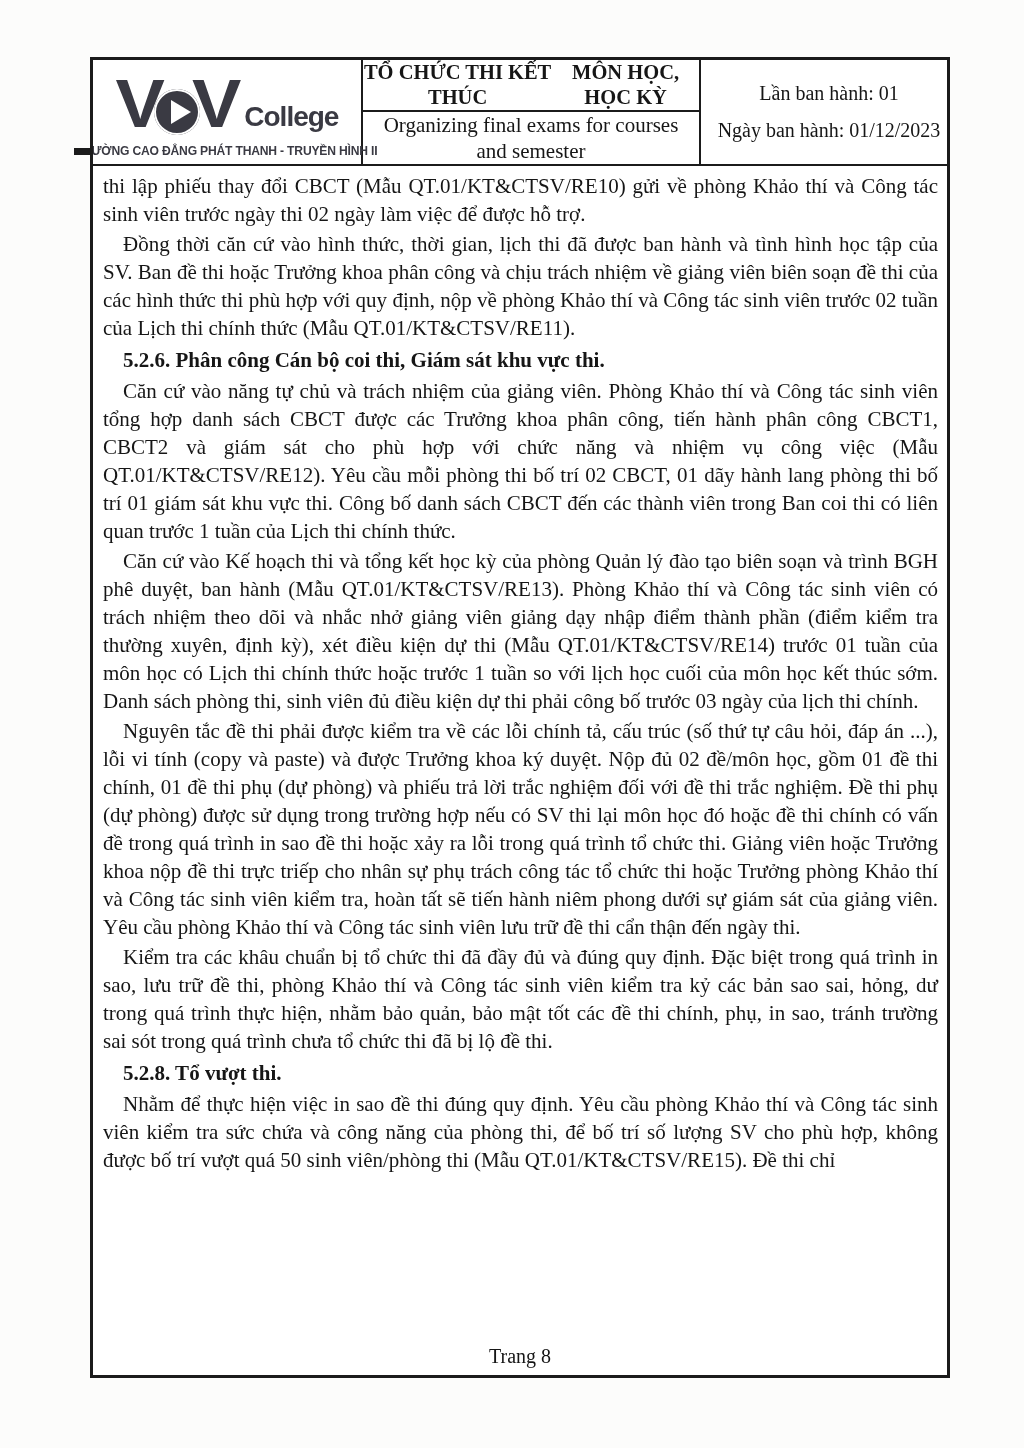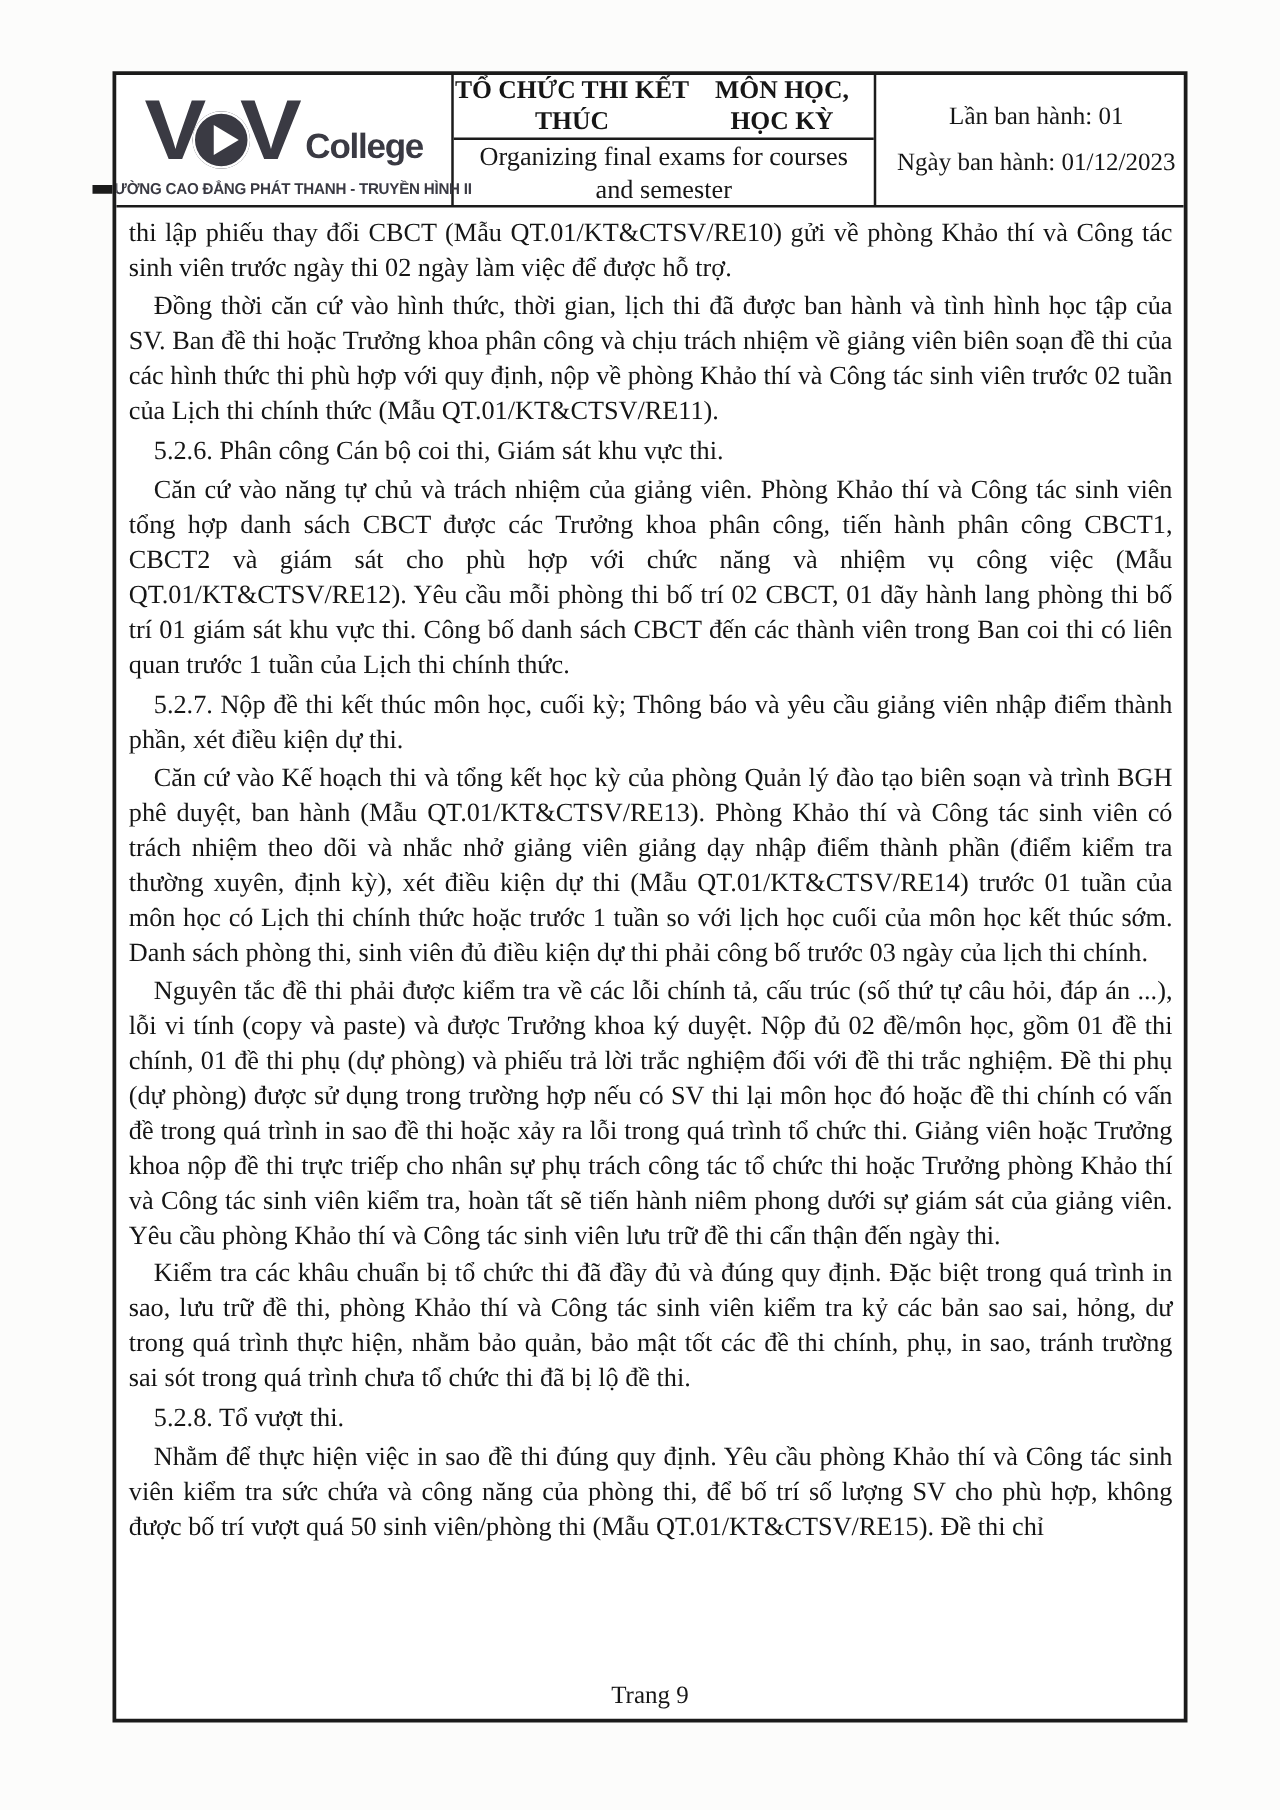--- a/index.html
+++ b/index.html
@@ -68,21 +68,21 @@
     flex:1;display:flex;flex-direction:column;justify-content:center;
     padding-left:10px;font-size:20px;line-height:37px;white-space:nowrap;align-items:center;
   }
   
   .doc-body{
     padding:6px 9px 0 10px;
     font-size:21px;line-height:28px;text-align:justify;
   }
   .doc-body p{margin:0 0 2px 0;}
   .doc-body p.indent{text-indent:20px;}
-  .doc-body p.heading{font-weight:400;text-indent:20px;margin:4px 0 3px 0;}
+  .doc-body p.heading{font-weight:700;text-indent:20px;margin:4px 0 3px 0;}
   .footer{
     position:absolute;left:0;bottom:7px;width:100%;text-align:center;font-size:20px;
   }
 </style>
 </head>
 <body>
 
 <div class="artifact"></div>
 
 <div class="frame">
@@ -114,23 +114,22 @@
       <div>Ngày ban hành: 01/12/2023</div>
     </div>
 
   </div>
 
   <div class="doc-body">
     <p class="cont">thi lập phiếu thay đổi CBCT (Mẫu QT.01/KT&amp;CTSV/RE10) gửi về phòng Khảo thí và Công tác sinh viên trước ngày thi 02 ngày làm việc để được hỗ trợ.</p>
     <p class="indent">Đồng thời căn cứ vào hình thức, thời gian, lịch thi đã được ban hành và tình hình học tập của SV. Ban đề thi hoặc Trưởng khoa phân công và chịu trách nhiệm về giảng viên biên soạn đề thi của các hình thức thi phù hợp với quy định, nộp về phòng Khảo thí và Công tác sinh viên trước 02 tuần của Lịch thi chính thức (Mẫu QT.01/KT&amp;CTSV/RE11).</p>
     <p class="heading">5.2.6. Phân công Cán bộ coi thi, Giám sát khu vực thi.</p>
     <p class="indent">Căn cứ vào năng tự chủ và trách nhiệm của giảng viên. Phòng Khảo thí và Công tác sinh viên tổng hợp danh sách CBCT được các Trưởng khoa phân công, tiến hành phân công CBCT1, CBCT2 và giám sát cho phù hợp với chức năng và nhiệm vụ công việc (Mẫu QT.01/KT&amp;CTSV/RE12). Yêu cầu mỗi phòng thi bố trí 02 CBCT, 01 dãy hành lang phòng thi bố trí 01 giám sát khu vực thi. Công bố danh sách CBCT đến các thành viên trong Ban coi thi có liên quan trước 1 tuần của Lịch thi chính thức.</p>
-    <p class="heading">5.2.7. Nộp đề thi kết thúc môn học, cuối kỳ; Thông báo và yêu cầu giảng viên nhập điểm thành phần, xét điều kiện dự thi.</p>
     <p class="indent">Căn cứ vào Kế hoạch thi và tổng kết học kỳ của phòng Quản lý đào tạo biên soạn và trình BGH phê duyệt, ban hành (Mẫu QT.01/KT&amp;CTSV/RE13). Phòng Khảo thí và Công tác sinh viên có trách nhiệm theo dõi và nhắc nhở giảng viên giảng dạy nhập điểm thành phần (điểm kiểm tra thường xuyên, định kỳ), xét điều kiện dự thi (Mẫu QT.01/KT&amp;CTSV/RE14) trước 01 tuần của môn học có Lịch thi chính thức hoặc trước 1 tuần so với lịch học cuối của môn học kết thúc sớm. Danh sách phòng thi, sinh viên đủ điều kiện dự thi phải công bố trước 03 ngày của lịch thi chính.</p>
     <p class="indent">Nguyên tắc đề thi phải được kiểm tra về các lỗi chính tả, cấu trúc (số thứ tự câu hỏi, đáp án ...), lỗi vi tính (copy và paste) và được Trưởng khoa ký duyệt. Nộp đủ 02 đề/môn học, gồm 01 đề thi chính, 01 đề thi phụ (dự phòng) và phiếu trả lời trắc nghiệm đối với đề thi trắc nghiệm. Đề thi phụ (dự phòng) được sử dụng trong trường hợp nếu có SV thi lại môn học đó hoặc đề thi chính có vấn đề trong quá trình in sao đề thi hoặc xảy ra lỗi trong quá trình tổ chức thi. Giảng viên hoặc Trưởng khoa nộp đề thi trực triếp cho nhân sự phụ trách công tác tổ chức thi hoặc Trưởng phòng Khảo thí và Công tác sinh viên kiểm tra, hoàn tất sẽ tiến hành niêm phong dưới sự giám sát của giảng viên. Yêu cầu phòng Khảo thí và Công tác sinh viên lưu trữ đề thi cẩn thận đến ngày thi.</p>
     <p class="indent">Kiểm tra các khâu chuẩn bị tổ chức thi đã đầy đủ và đúng quy định. Đặc biệt trong quá trình in sao, lưu trữ đề thi, phòng Khảo thí và Công tác sinh viên kiểm tra kỷ các bản sao sai, hỏng, dư trong quá trình thực hiện, nhằm bảo quản, bảo mật tốt các đề thi chính, phụ, in sao, tránh trường sai sót trong quá trình chưa tổ chức thi đã bị lộ đề thi.</p>
     <p class="heading">5.2.8. Tổ vượt thi.</p>
     <p class="indent">Nhằm để thực hiện việc in sao đề thi đúng quy định. Yêu cầu phòng Khảo thí và Công tác sinh viên kiểm tra sức chứa và công năng của phòng thi, để bố trí số lượng SV cho phù hợp, không được bố trí vượt quá 50 sinh viên/phòng thi (Mẫu QT.01/KT&amp;CTSV/RE15). Đề thi chỉ</p>
   </div>
 
-  <div class="footer">Trang 9</div>
+  <div class="footer">Trang 8</div>
 
 </div>
 
 </body></html>

